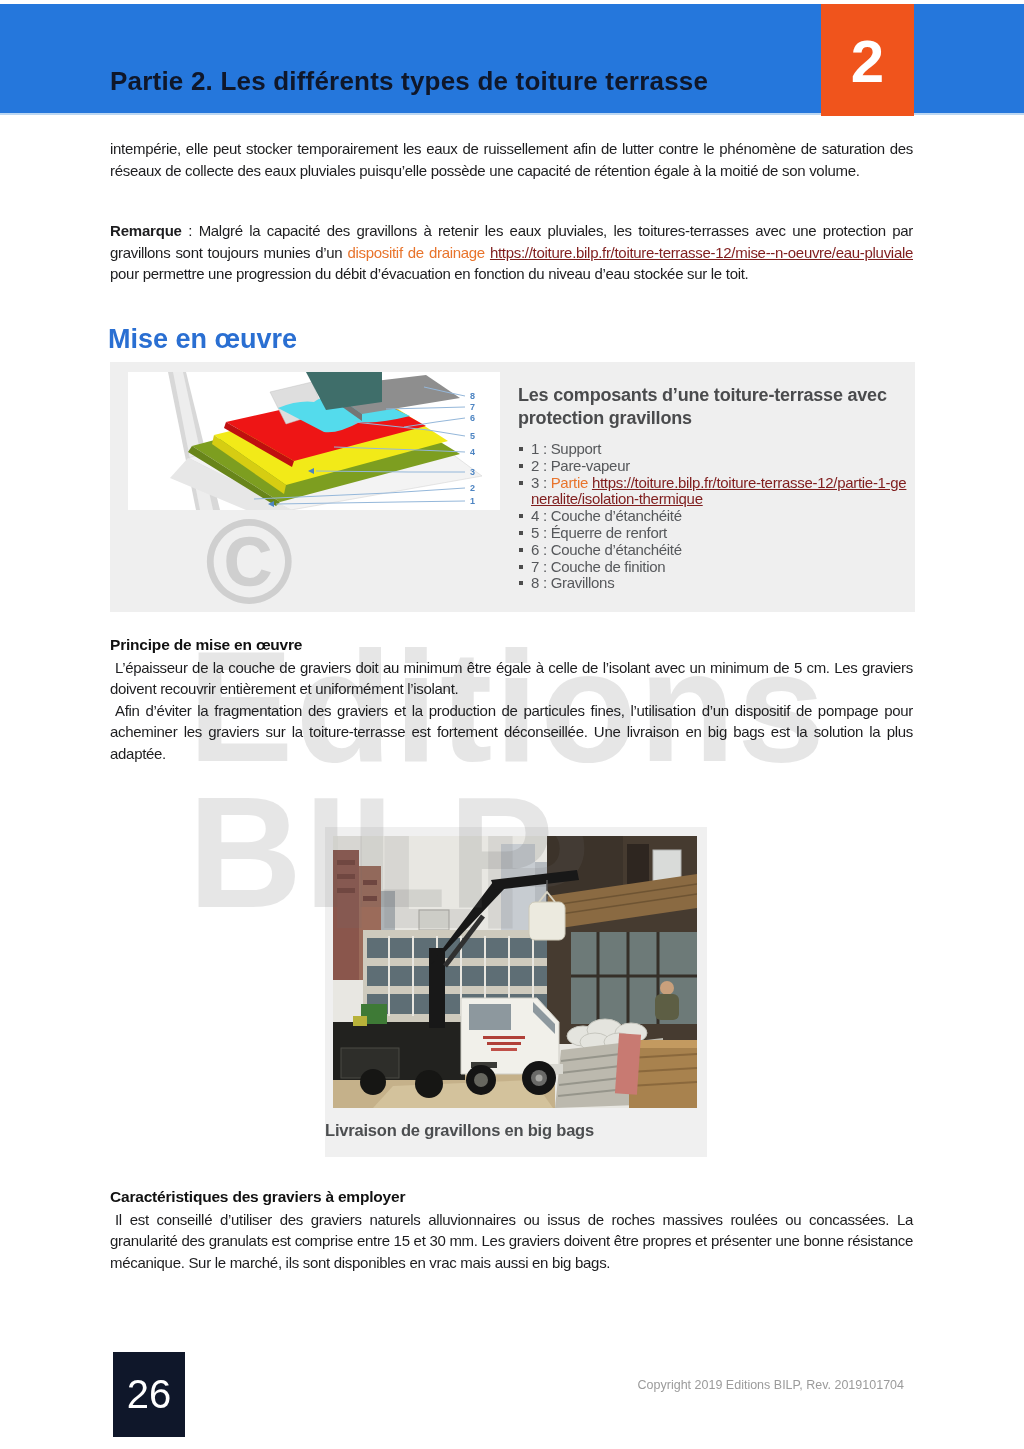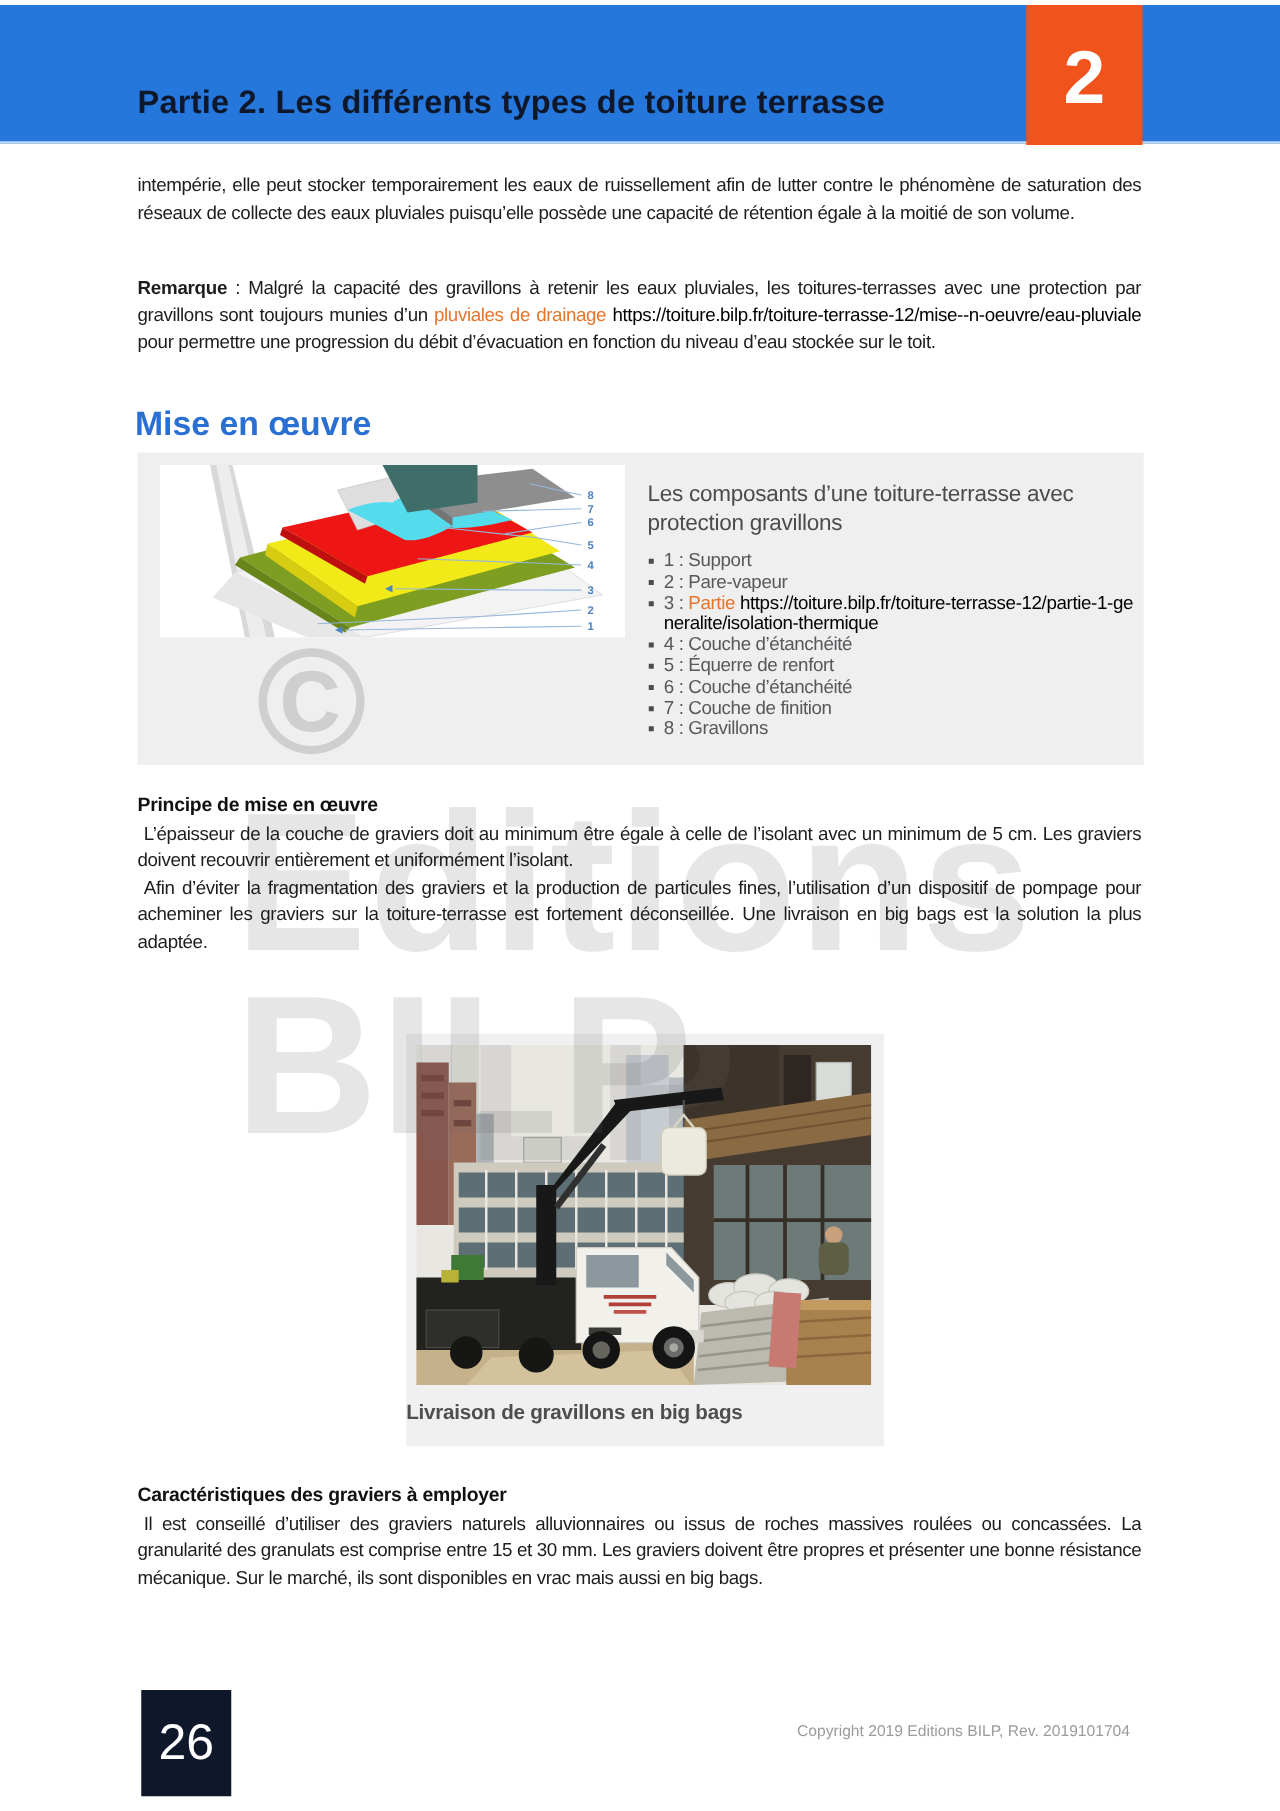--- a/index.html
+++ b/index.html
@@ -24,33 +24,33 @@
 
   
   .bodytext {
     font-size:15px; line-height:21.5px; color:#1d1d1f;
     text-align:justify; letter-spacing:-0.3px;
   }
   .intro { position:absolute; left:110px; top:138px; width:803px; margin:0; z-index:3; }
   .remark { position:absolute; left:110px; top:220px; width:803px; margin:0; z-index:3; }
   .remark b { letter-spacing:-0.2px; }
   .orange { color:#e8742c; }
-  .graylink { color:#000000; word-break:break-all; }
+  .graylink { color:#7f1d1d; word-break:break-all;text-decoration:underline; }
 
   .h2 {
     position:absolute; left:108px; top:324px; margin:0; z-index:3;
     font-size:27px; font-weight:bold; color:#2a6fd2;
   }
 
   
   .figure { position:absolute; left:110px; top:362px; width:805px; height:250px; background:#efefef; z-index:1; }
   .diagram { position:absolute; left:18px; top:10px; width:372px; height:138px; background:#ffffff; }
   .fig-title {
     position:absolute; left:408px; top:22px; width:392px; margin:0;
-    font-size:18px; line-height:23px; font-weight:normal; color:#4a4b4d; letter-spacing:-0.2px;
+    font-size:18px; line-height:23px; font-weight:bold; color:#4a4b4d; letter-spacing:-0.2px;
   }
   .legend {
     position:absolute; left:408px; top:79px; width:392px; margin:0; padding:0;
     list-style:none; font-size:15px; line-height:16.8px; color:#56585b; letter-spacing:-0.3px;
   }
   .legend li { position:relative; padding-left:13px; margin:0; }
   .legend li::before {
     content:""; position:absolute; left:1px; top:6px; width:4px; height:4px; background:#4c4c4c;
   }
 
@@ -95,21 +95,21 @@
 
   <header class="band">
     <h1>Partie 2. Les différents types de toiture terrasse</h1>
     <div class="chapter-box">
       <span>2</span>
     </div>
   </header>
 
   <p class="intro bodytext">intempérie, elle peut stocker temporairement les eaux de ruissellement afin de lutter contre le phénomène de saturation des réseaux de collecte des eaux pluviales puisqu’elle possède une capacité de rétention égale à la moitié de son volume.</p>
 
-  <p class="remark bodytext"><b>Remarque</b><span> : Malgré la capacité des gravillons à retenir les eaux pluviales, les toitures-terrasses avec une protection par gravillons sont toujours munies d’un </span><span class="orange">pluviales de drainage</span>
+  <p class="remark bodytext"><b>Remarque</b><span> : Malgré la capacité des gravillons à retenir les eaux pluviales, les toitures-terrasses avec une protection par gravillons sont toujours munies d’un </span><span class="orange">dispositif de drainage</span>
     <span class="graylink">https://toiture.bilp.fr/toiture-terrasse-12/mise--n-oeuvre/eau-pluviale</span>
     <span>pour permettre une progression du débit d’évacuation en fonction du niveau d’eau stockée sur le toit.</span></p>
 
   <h2 class="h2">Mise en œuvre</h2>
 
   <section class="figure">
     <div class="diagram">
       <svg viewBox="0 0 372 138" width="372" height="138">
 
         <polygon points="40,0 58,0 92,138 68,138" fill="#d8d8d8"></polygon>

